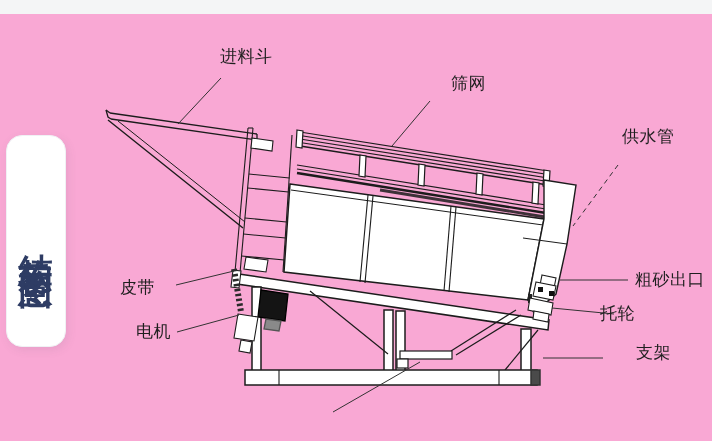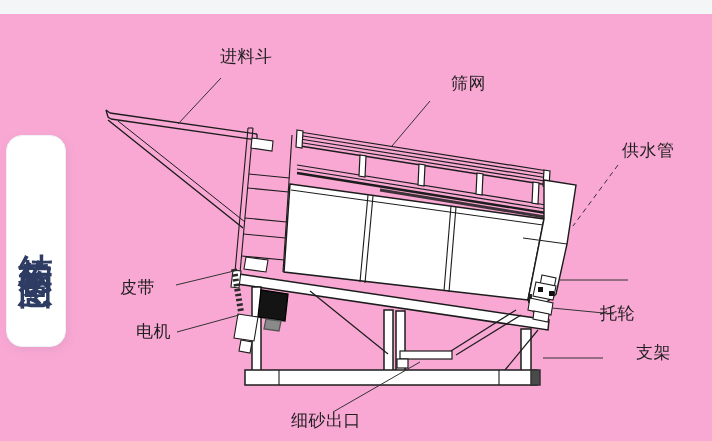--- a/index.html
+++ b/index.html
@@ -145,24 +145,24 @@
       <path d="M614,300 L552,294"></path>
       <path d="M603,344 L543,344"></path>
       <path d="M176,271 L234,257"></path>
       <path d="M177,318 L239,301"></path>
       <path d="M333,398 L420,348"></path>
     </g>
   </svg>
 
   <div class="lbl" style="left:220px;top:33px">进料斗</div>
   <div class="lbl" style="left:451px;top:60px">筛网</div>
-  <div class="lbl" style="left:622px;top:127px">供水管</div>
+  <div class="lbl" style="left:622px;top:113px">供水管</div>
+  <div class="lbl" style="left:635px;top:256px">粗砂出口</div>
   <div class="lbl" style="left:600px;top:290px">托轮</div>
   <div class="lbl" style="left:636px;top:329px">支架</div>
   <div class="lbl" style="left:120px;top:264px">皮带</div>
   <div class="lbl" style="left:136px;top:308px">电机</div>
-  <div class="lbl" style="left:291px;top:397px">细砂出口</div>
 
   <div class="side-card">
     <div class="v-title">结构示意图</div>
   </div>
 
 </div>
 
 </body></html>

